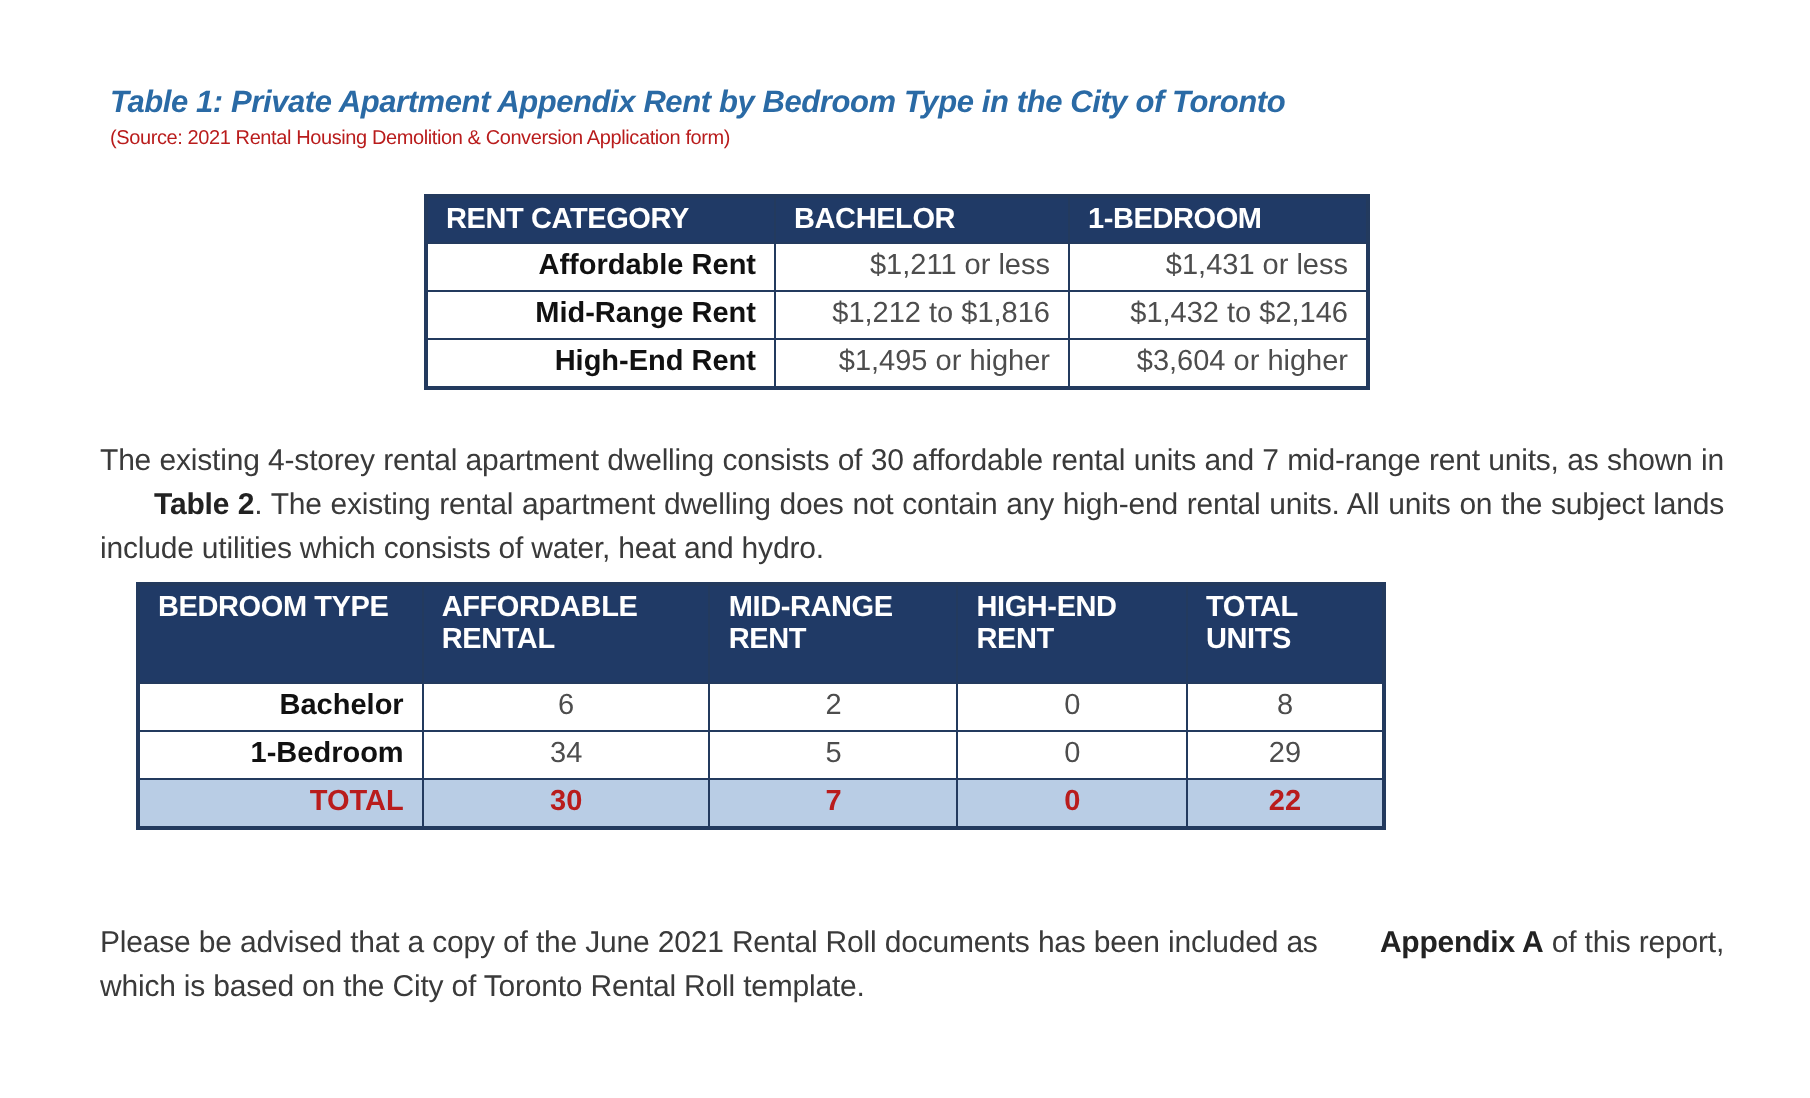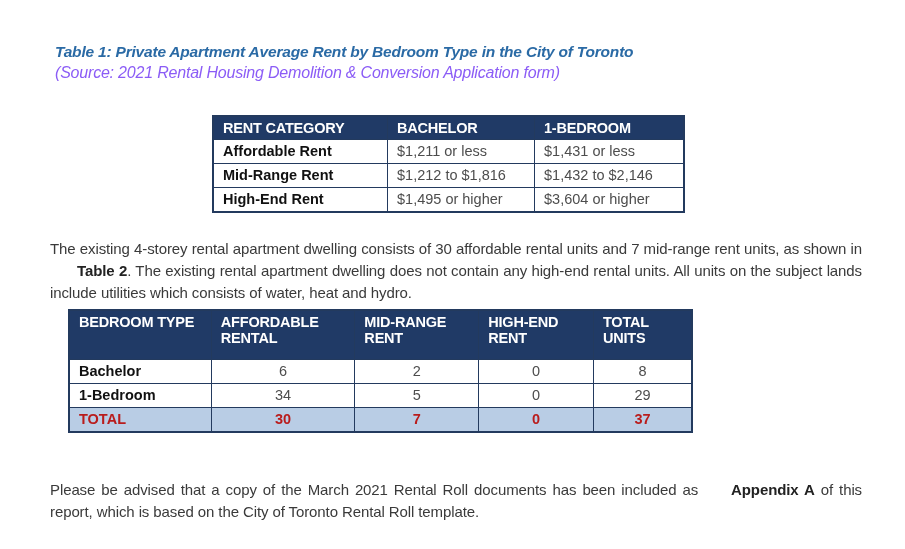--- a/index.html
+++ b/index.html
@@ -11,38 +11,38 @@
   .page { position:relative; width:905px; height:549px; background:#ffffff; }
   .content { padding:43px 45px 0 50px; }
 
   
   .tbl-title {
     margin:0; color:#2a6aa5; font-size:15.5px; line-height:1.2;
     font-weight:bold; font-style:italic; letter-spacing:-0.2px;
   }
   .t1-title { margin-left:5px; }
   .t-source {
-    margin:2px 0 0 5px; color:#8b5cf6; font-size:16px;
-    font-style:italic; letter-spacing:-0.2px;
+    margin:2px 0 0 5px; color:#b91c1c; font-size:10px;
+    letter-spacing:-0.2px;
   }
 
   
   table { border-collapse:collapse; }
-  th, td { border:1px solid #233a5e; }
+  th, td { border:1px solid #233a5e;text-align:right; }
   th {
     background:#203a66; color:#ffffff; font-weight:bold;
     text-align:left; vertical-align:top;
     font-size:14.5px; padding:3px 9px; letter-spacing:-0.2px;
   }
   td { font-size:14.5px; padding:2px 9px; height:19px; }
   .rowhead { font-weight:bold; color:#111111; }
   .val { color:#4d4d4d; }
 
   
-  .table1 { margin:33px 0 0 162px; border:2px solid #233a5e; }
+  .table1 { margin:22px 0 0 162px; border:2px solid #233a5e; }
   .table1 .c0 { width:155px; }
   .table1 .c1 { width:128px; }
   .table1 .c2 { width:130px; }
 
   
   .para {
     width:812px; margin:25px 0 0 0; color:#3a3a3a;
     font-size:15px; line-height:1.47; text-align:justify; letter-spacing:-0.1px;
   }
   .para b { color:#222222;margin-left:27px; }
@@ -62,21 +62,21 @@
   }
 
   .para2 { margin-top:46px; }
 </style>
 </head>
 <body>
 
 <div class="page">
   <div class="content">
 
-    <h2 class="tbl-title t1-title">Table 1: Private Apartment Average Rent by Bedroom Type in the City of Toronto</h2>
+    <h2 class="tbl-title t1-title">Table 1: Private Apartment Appendix Rent by Bedroom Type in the City of Toronto</h2>
     <div class="t-source">(Source: 2021 Rental Housing Demolition &amp; Conversion Application form)</div>
 
     <table class="table1">
       <thead>
         <tr>
           <th class="c0">RENT CATEGORY</th>
           <th class="c1">BACHELOR</th>
           <th class="c2">1-BEDROOM</th>
         </tr>
       </thead>
@@ -125,21 +125,21 @@
           <td class="val num">34</td>
           <td class="val num">5</td>
           <td class="val num">0</td>
           <td class="val num">29</td>
         </tr>
         <tr class="total-row">
           <td>TOTAL</td>
           <td class="num">30</td>
           <td class="num">7</td>
           <td class="num">0</td>
-          <td class="num">37</td>
+          <td class="num">22</td>
         </tr>
       </tbody>
     </table>
 
-    <p class="para para2"><span>Please be advised that a copy of the March 2021 Rental Roll documents has been included as </span><b>Appendix A</b><span> of this report, which is based on the City of Toronto Rental Roll template.</span></p>
+    <p class="para para2"><span>Please be advised that a copy of the June 2021 Rental Roll documents has been included as </span><b>Appendix A</b><span> of this report, which is based on the City of Toronto Rental Roll template.</span></p>
 
   </div>
 </div>
 
 </body></html>

